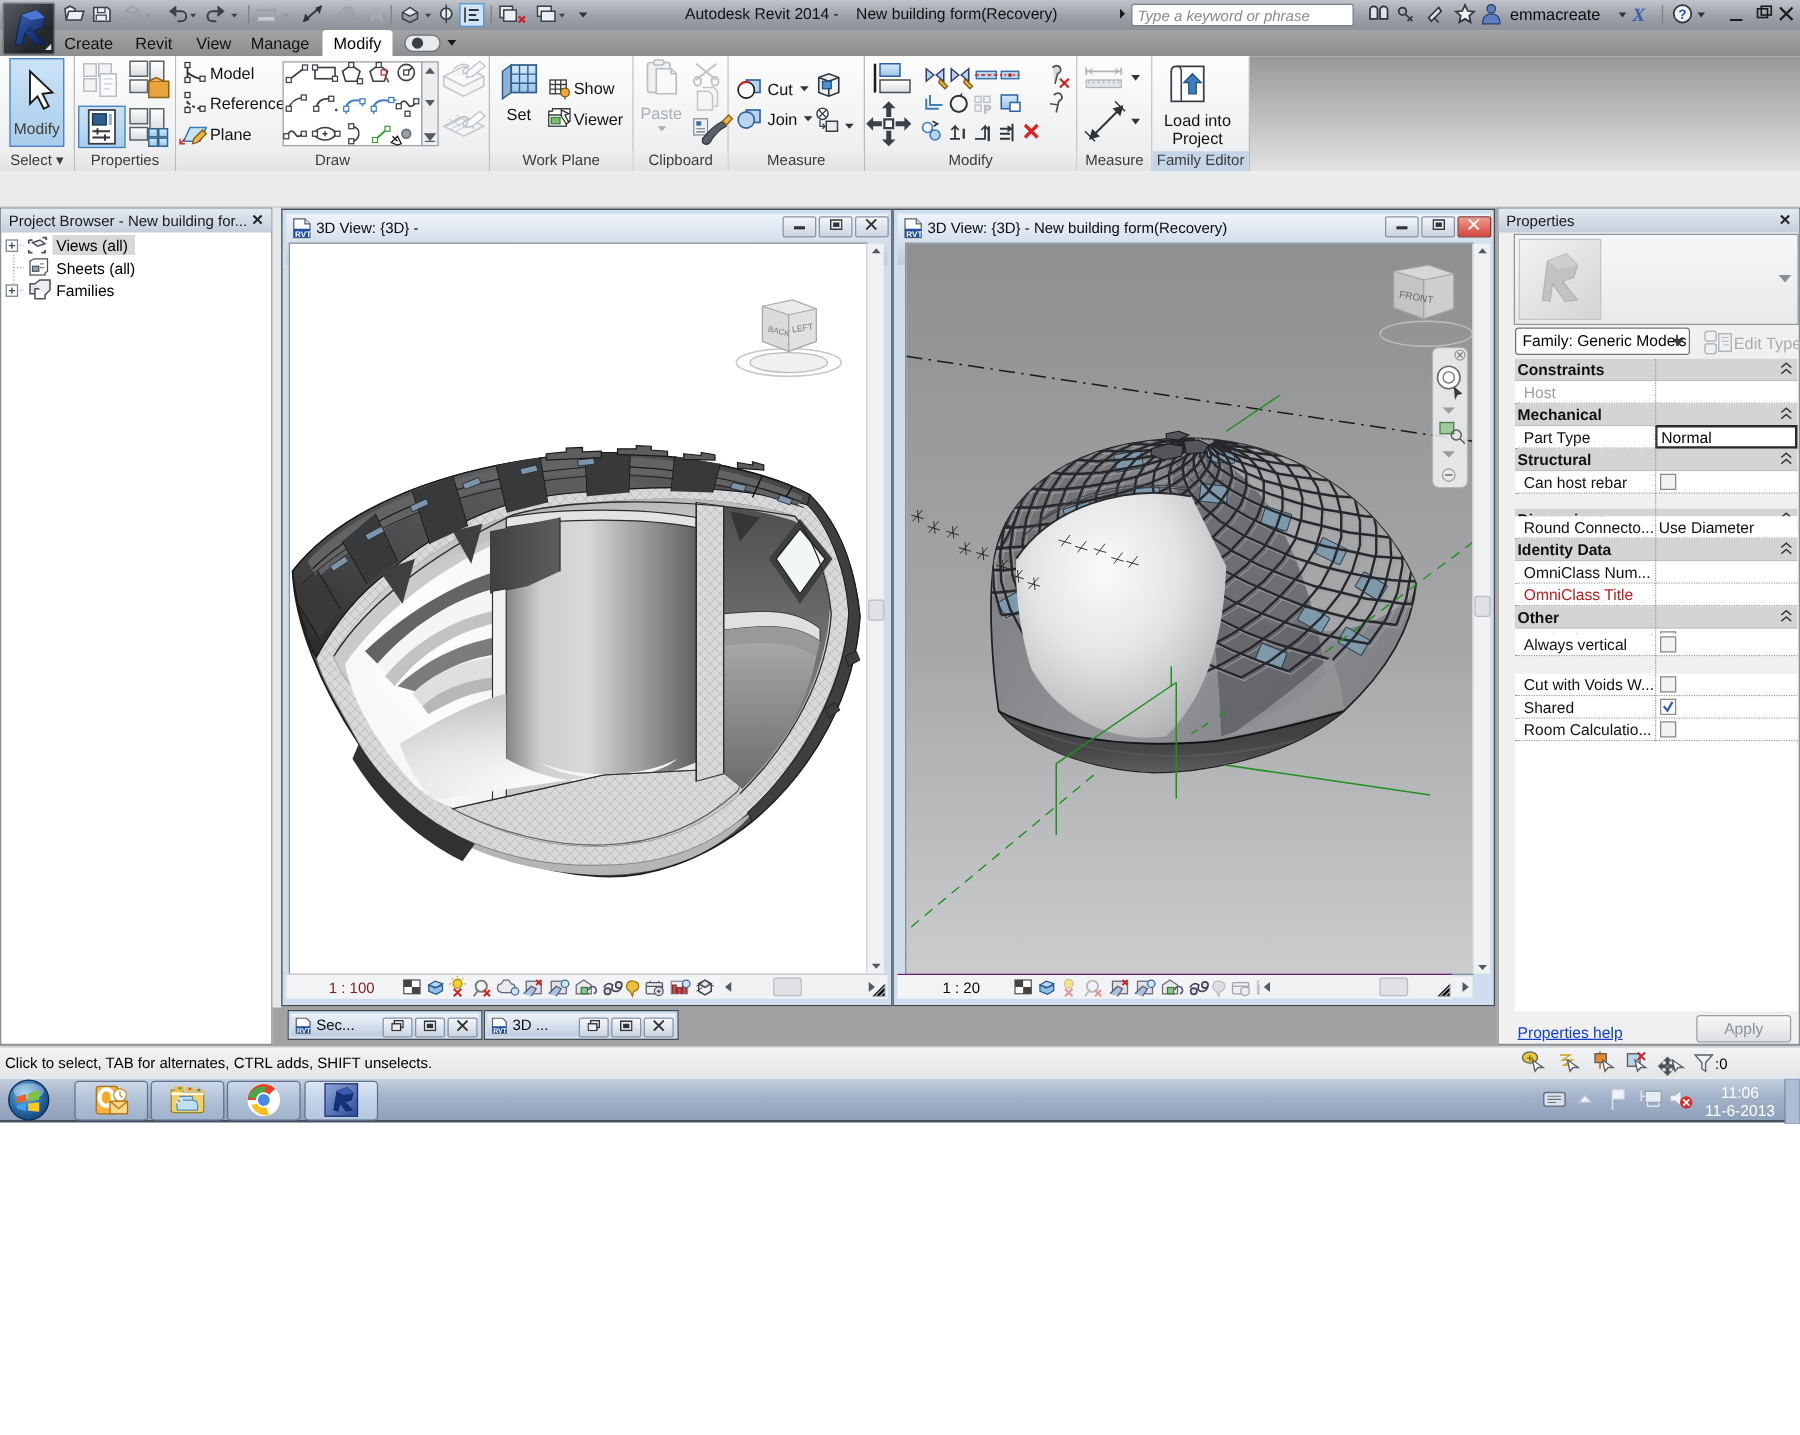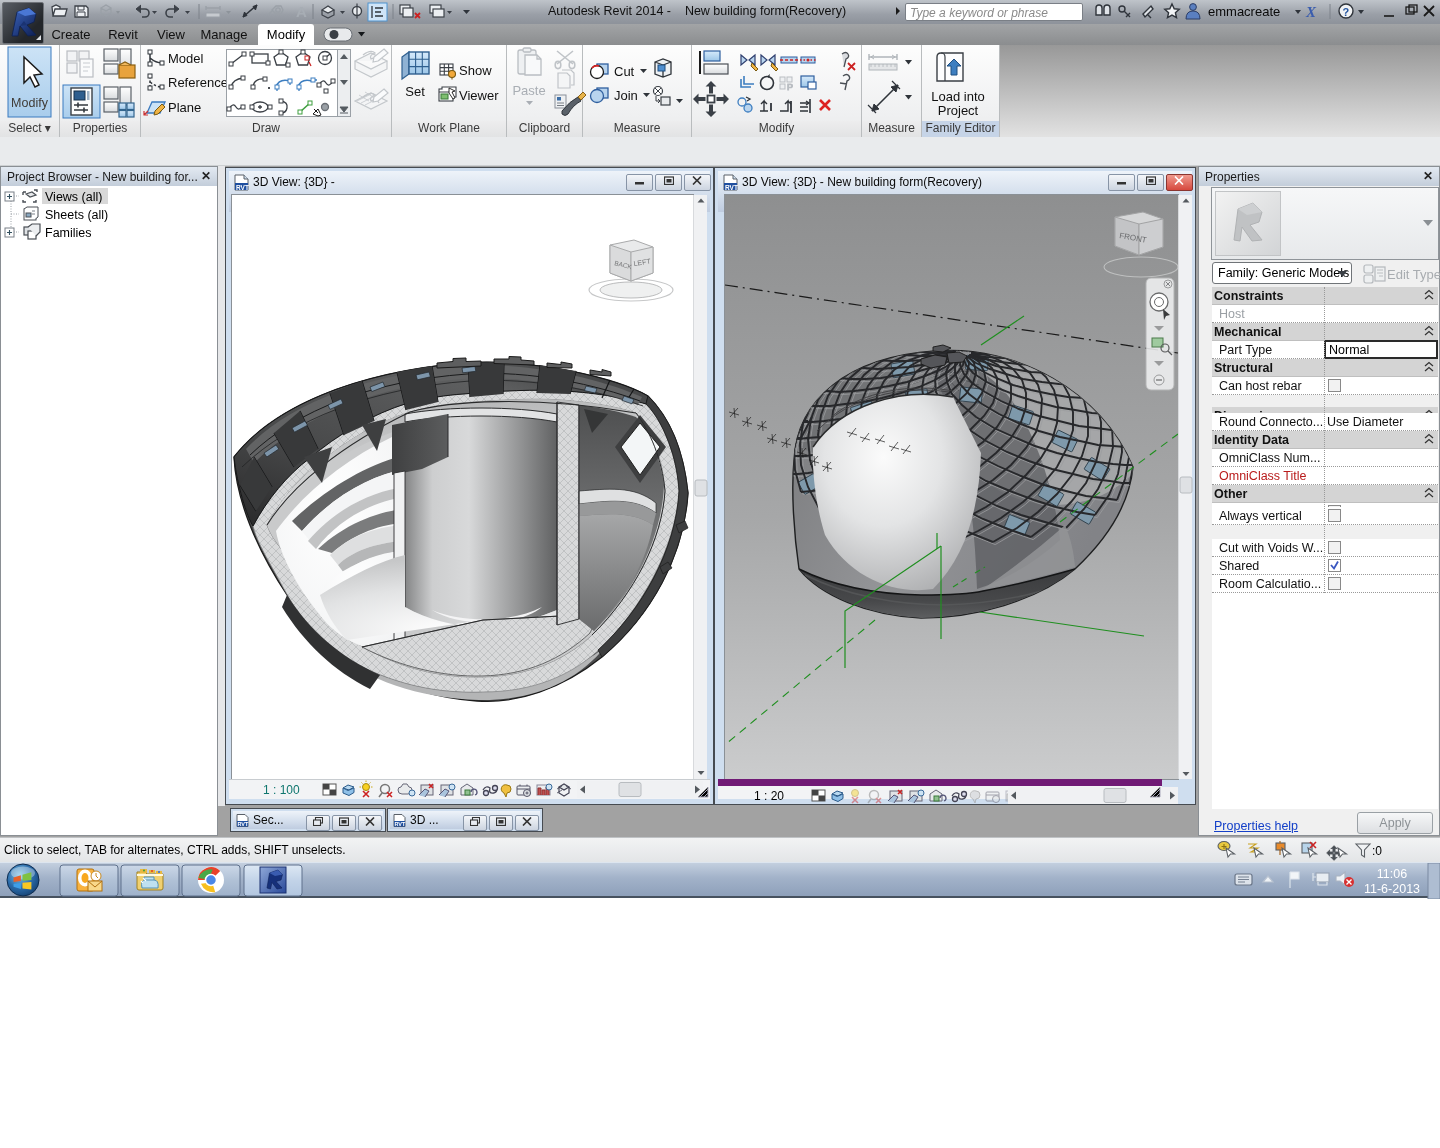--- a/index.html
+++ b/index.html
@@ -778,21 +778,21 @@
 
       <div class="abs" style="left:467px;top:27px;width:14px;height:584px;background:#f0f1f3;border-left:1px solid #d8dadd;">
         <svg width="14" height="584">
             <path d="M3.5,7.5 l3.5,-4 3.5,4 Z" fill="#54595e"></path>
             <path d="M3.5,576 l7,0 -3.5,4 Z" fill="#54595e"></path>
             <rect x="1" y="285" width="12" height="16" fill="#dfe1e4" stroke="#b8bcc0" rx="2"></rect>
           </svg>
       </div>
 
       <div class="abs" style="left:3px;top:611px;width:481px;height:20px;background:#f2f3f5;border-top:1px solid #c8ccd0;">
-        <div class="abs" style="left:34px;top:3px;font-size:12px;color:#0f766e;">1 : 100</div>
+        <div class="abs" style="left:34px;top:3px;font-size:12px;color:#7f1d1d;">1 : 100</div>
         <svg width="330" height="20" style="position:absolute;left:92px;top:0;">
           <g font-family="Liberation Sans">
             <rect x="2" y="4" width="13" height="11" fill="#fff" stroke="#555"></rect>
               <path d="M2,4 h6.5 v5.5 h-6.5 Z M8.5,9.5 h6.5 v5.5 h-6.5 Z" fill="#444"></path>
             <path d="M22,8 l5,-3 6,2 -5,3 Z" fill="#b8d8f0" stroke="#2a5a8a"></path>
               <path d="M22,8 v5 l6,2.5 5,-3 v-4.5 l-6,2.5 Z" fill="#8fc0e8" stroke="#2a5a8a"></path>
             <circle cx="45" cy="7" r="3.5" fill="#f8d020" stroke="#a88a10"></circle>
               <g stroke="#c8a818" stroke-width="1">
                 <path d="M45,2 v-1.5 M40,7 h-1.5 M50,7 h1.5 M41.5,3.5 l-1,-1 M48.5,3.5 l1,-1"></path>
               </g>
@@ -1134,21 +1134,21 @@
       </div>
 
       <div class="abs" style="left:463px;top:27px;width:14px;height:584px;background:#f0f1f3;border-left:1px solid #d8dadd;">
         <svg width="14" height="585">
             <path d="M3.5,7.5 l3.5,-4 3.5,4 Z" fill="#54595e"></path>
             <path d="M3.5,577 l7,0 -3.5,4 Z" fill="#54595e"></path>
             <rect x="1" y="282" width="12" height="16" fill="#dfe1e4" stroke="#b8bcc0" rx="2"></rect>
           </svg>
       </div>
 
-      <div class="abs" style="left:3px;top:611px;width:444px;height:20px;background:#f2f3f5;border-top:7px solid #701a75;">
+      <div class="abs" style="left:3px;top:611px;width:444px;height:20px;background:#f2f3f5;border-top:1px solid #701a75;">
         <div class="abs" style="left:36px;top:3px;font-size:12px;color:#000;">1 : 20</div>
         <svg width="260" height="20" style="position:absolute;left:92px;top:0;">
           <rect x="2" y="4" width="13" height="11" fill="#fff" stroke="#555"></rect>
             <path d="M2,4 h6.5 v5.5 h-6.5 Z M8.5,9.5 h6.5 v5.5 h-6.5 Z" fill="#444"></path>
           <path d="M22,8 l5,-3 6,2 -5,3 Z" fill="#b8d8f0" stroke="#2a5a8a"></path>
             <path d="M22,8 v5 l6,2.5 5,-3 v-4.5 l-6,2.5 Z" fill="#8fc0e8" stroke="#2a5a8a"></path>
           <g opacity="0.45">
               <circle cx="45" cy="7" r="3.5" fill="#f8d020" stroke="#a88a10"></circle>
               <path d="M42,11 l6,6 M48,11 l-6,6" stroke="#cc2222" stroke-width="1.6"></path>
             </g>

